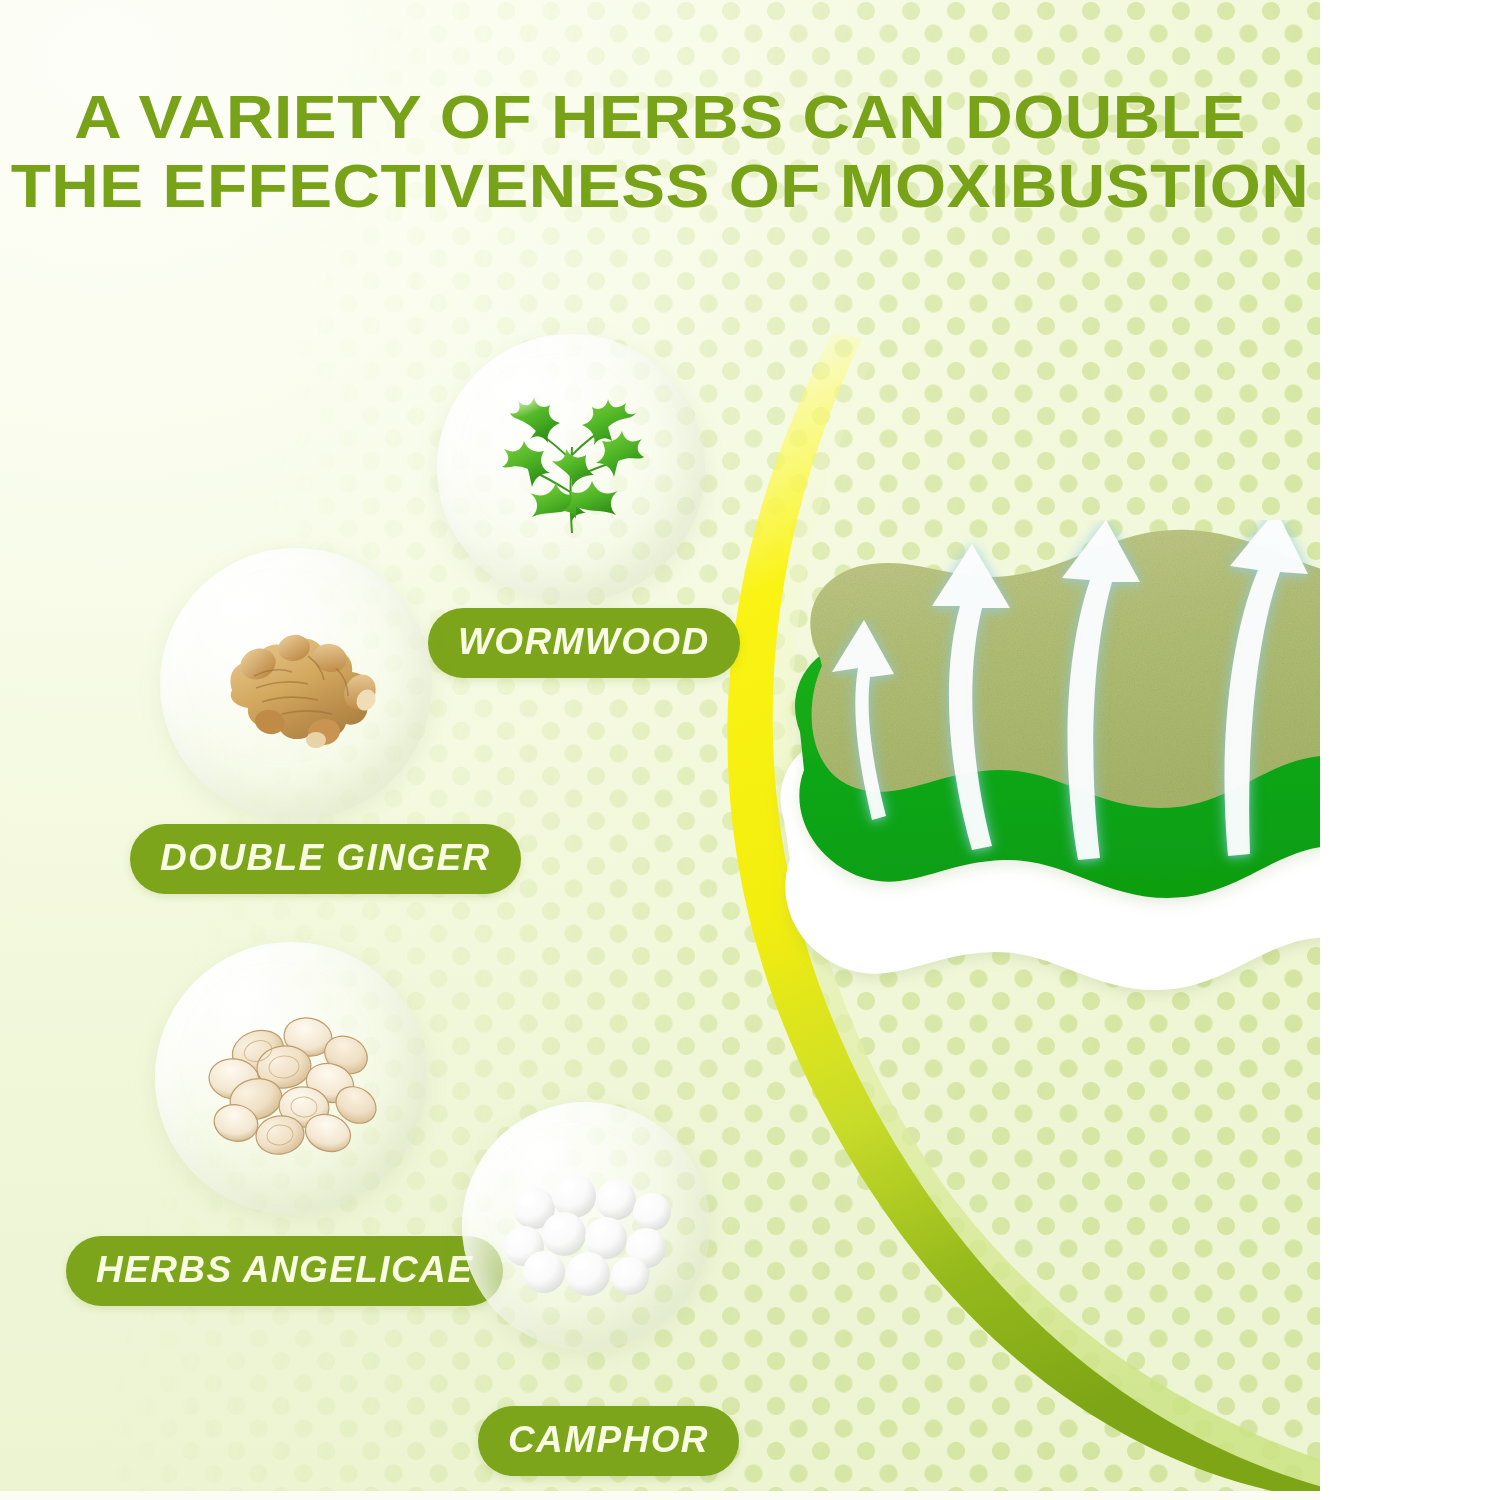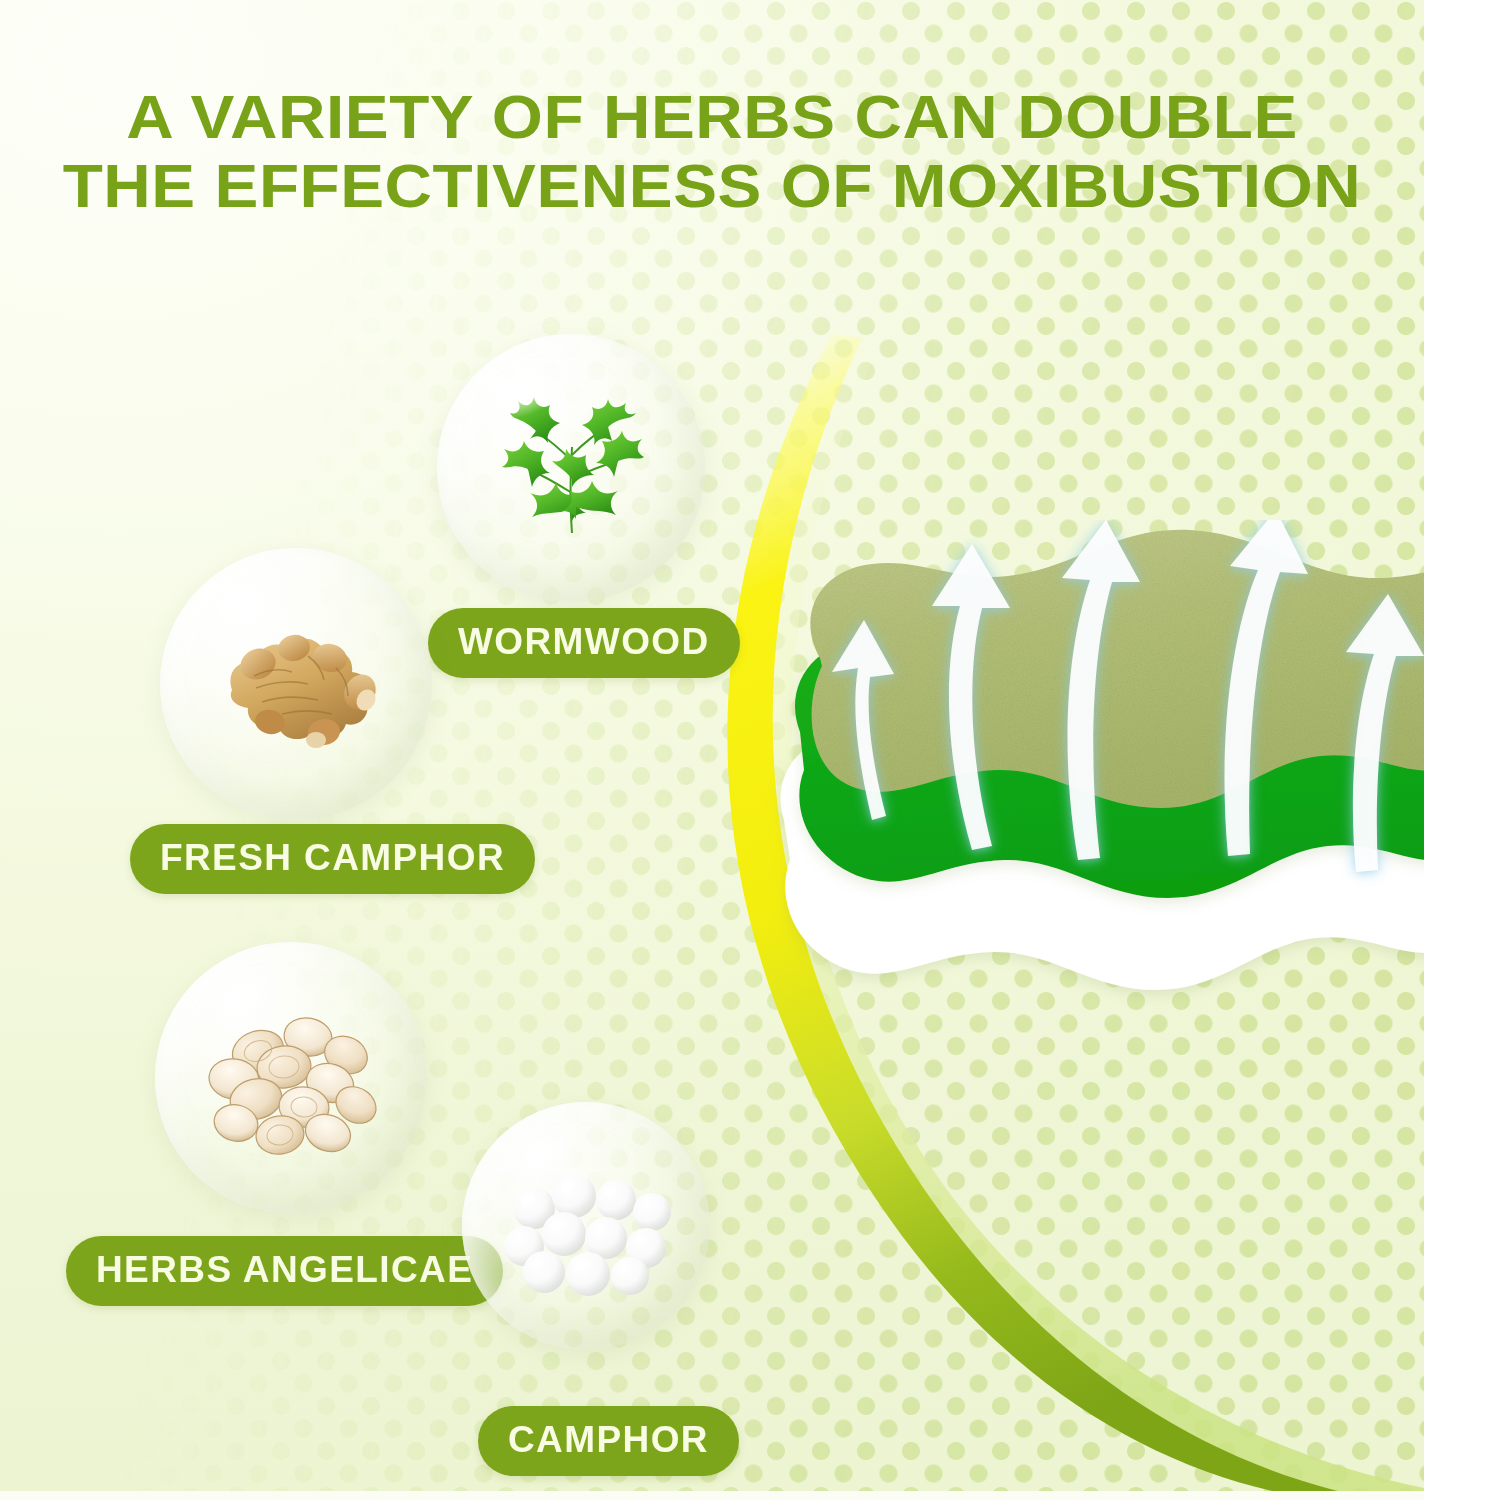--- a/index.html
+++ b/index.html
@@ -2,21 +2,21 @@
 <html><head>
 <meta charset="utf-8">
 <style>
   html, body {
     margin: 0;
     padding: 0;
     background: #ffffff;
   }
   #stage {
     position: relative;
-    width: 1424px;
+    width: 1320px;
     height: 1500px;
     overflow: hidden;
     font-family: "Liberation Sans", sans-serif;
     background: #701a75;
   }
 
   
   .bg-base {
     position: absolute;
     inset: 0;
@@ -108,20 +108,21 @@
     justify-content: center;
     background: #7CA51B;
     color: #F8FCE2;
     font-size: 37px;
     font-weight: 700;
     letter-spacing: 1.4px;
     border-radius: 999px;
     padding: 13px 30px 15px 30px;
     white-space: nowrap;
     box-shadow: 0 3px 8px rgba(120,150,40,0.18);
+    font-style: italic;
   }
 
   
   .patch-wrap {
     position: absolute;
     left: 760px;
     top: 520px;
     width: 760px;
     height: 620px;
   }
@@ -371,21 +372,21 @@
           <path d="M58 72 C 70 66, 84 64, 96 68"></path>
           <path d="M60 84 C 76 78, 96 76, 112 80"></path>
           <path d="M66 98 C 84 92, 104 92, 122 96"></path>
           <path d="M86 110 C 102 106, 120 106, 136 110"></path>
           <path d="M112 52 C 120 58, 126 66, 128 76"></path>
           <path d="M140 64 C 148 72, 152 82, 152 92"></path>
         </g>
       </svg>
     </div>
   </div>
-  <div class="pill" style="left:130px; top:824px;">FRESH CAMPHOR</div>
+  <div class="pill" style="left:130px; top:824px;">DOUBLE GINGER</div>
 
   <div class="bubble" style="left:155px; top:942px; width:272px; height:272px;">
     <div class="bubble-content">
       <svg width="190" height="170" viewBox="0 0 190 170">
         <defs>
           <radialGradient id="sliceG" cx="0.35" cy="0.3" r="0.8">
             <stop offset="0%" stop-color="#FBF2E2"></stop>
             <stop offset="60%" stop-color="#EFDFC4"></stop>
             <stop offset="100%" stop-color="#D4B98E"></stop>
           </radialGradient>

